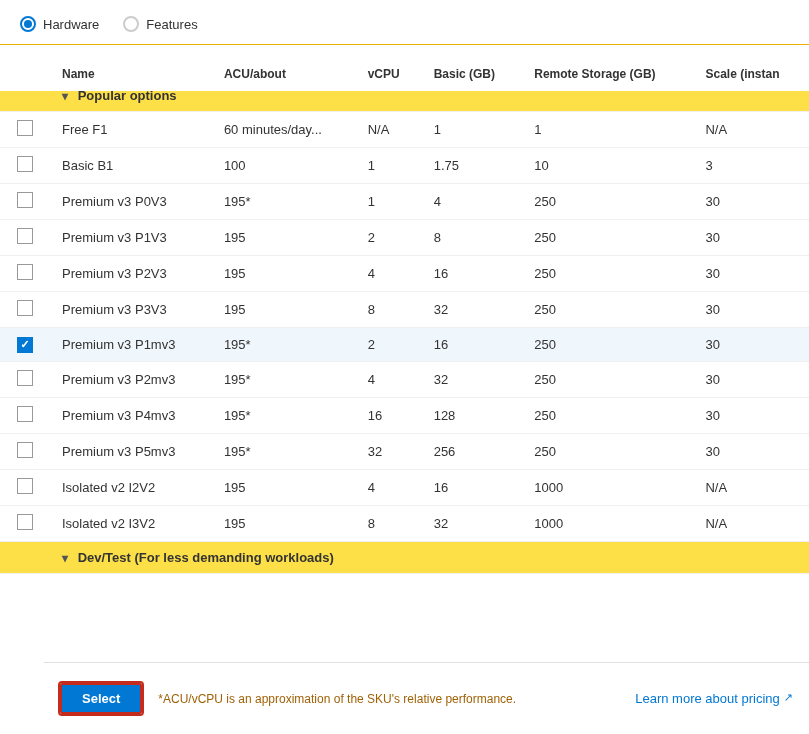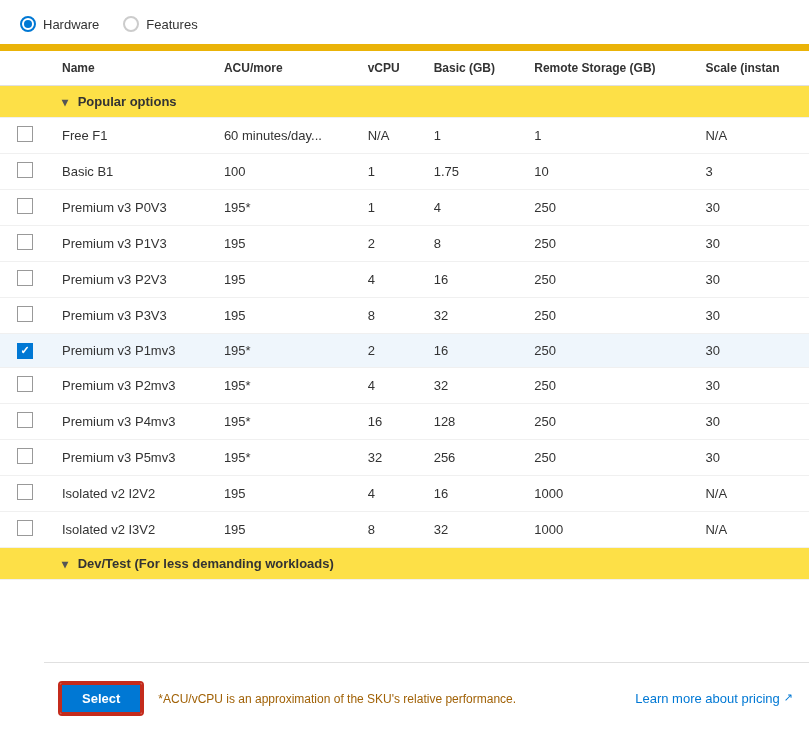--- a/index.html
+++ b/index.html
@@ -14,21 +14,21 @@
       display: flex;
       flex-direction: column;
     }
 
     
     .radio-bar {
       display: flex;
       align-items: center;
       gap: 24px;
       padding: 16px 32px 12px 20px;
-      border-bottom: 7px solid #eab308;
+      border-bottom: 1px solid #eab308;
     }
     .radio-option {
       display: flex;
       align-items: center;
       gap: 7px;
       cursor: pointer;
     }
     .radio-circle {
       width: 16px;
       height: 16px;
@@ -71,21 +71,21 @@
 
     thead th {
       background: #fff;
       padding: 10px 12px;
       text-align: left;
       font-weight: 600;
       font-size: 12px;
       color: #333;
       border-bottom: 1px solid #e0e0e0;
       position: sticky;
-      top: 0;
+      top: 12px;
       z-index: 10;
       white-space: normal;
     }
 
     thead th:first-child {
       width: 50px;
     }
 
     tbody tr {
       border-bottom: 1px solid #f0f0f0;
@@ -193,21 +193,21 @@
     <span class="radio-label">Features</span>
   </div>
 </div>
 
 <div class="table-container">
   <table>
     <thead>
       <tr>
         <th></th>
         <th>Name</th>
-        <th>ACU/more</th>
+        <th>ACU/about</th>
         <th>vCPU</th>
         <th>Basic (GB)</th>
         <th>Remote Storage (GB)</th>
         <th>Scale (instan</th>
       </tr>
     </thead>
     <tbody id="table-body">
     <tr class="group-header">
       <td class="checkbox-cell"></td>
       <td colspan="6">

